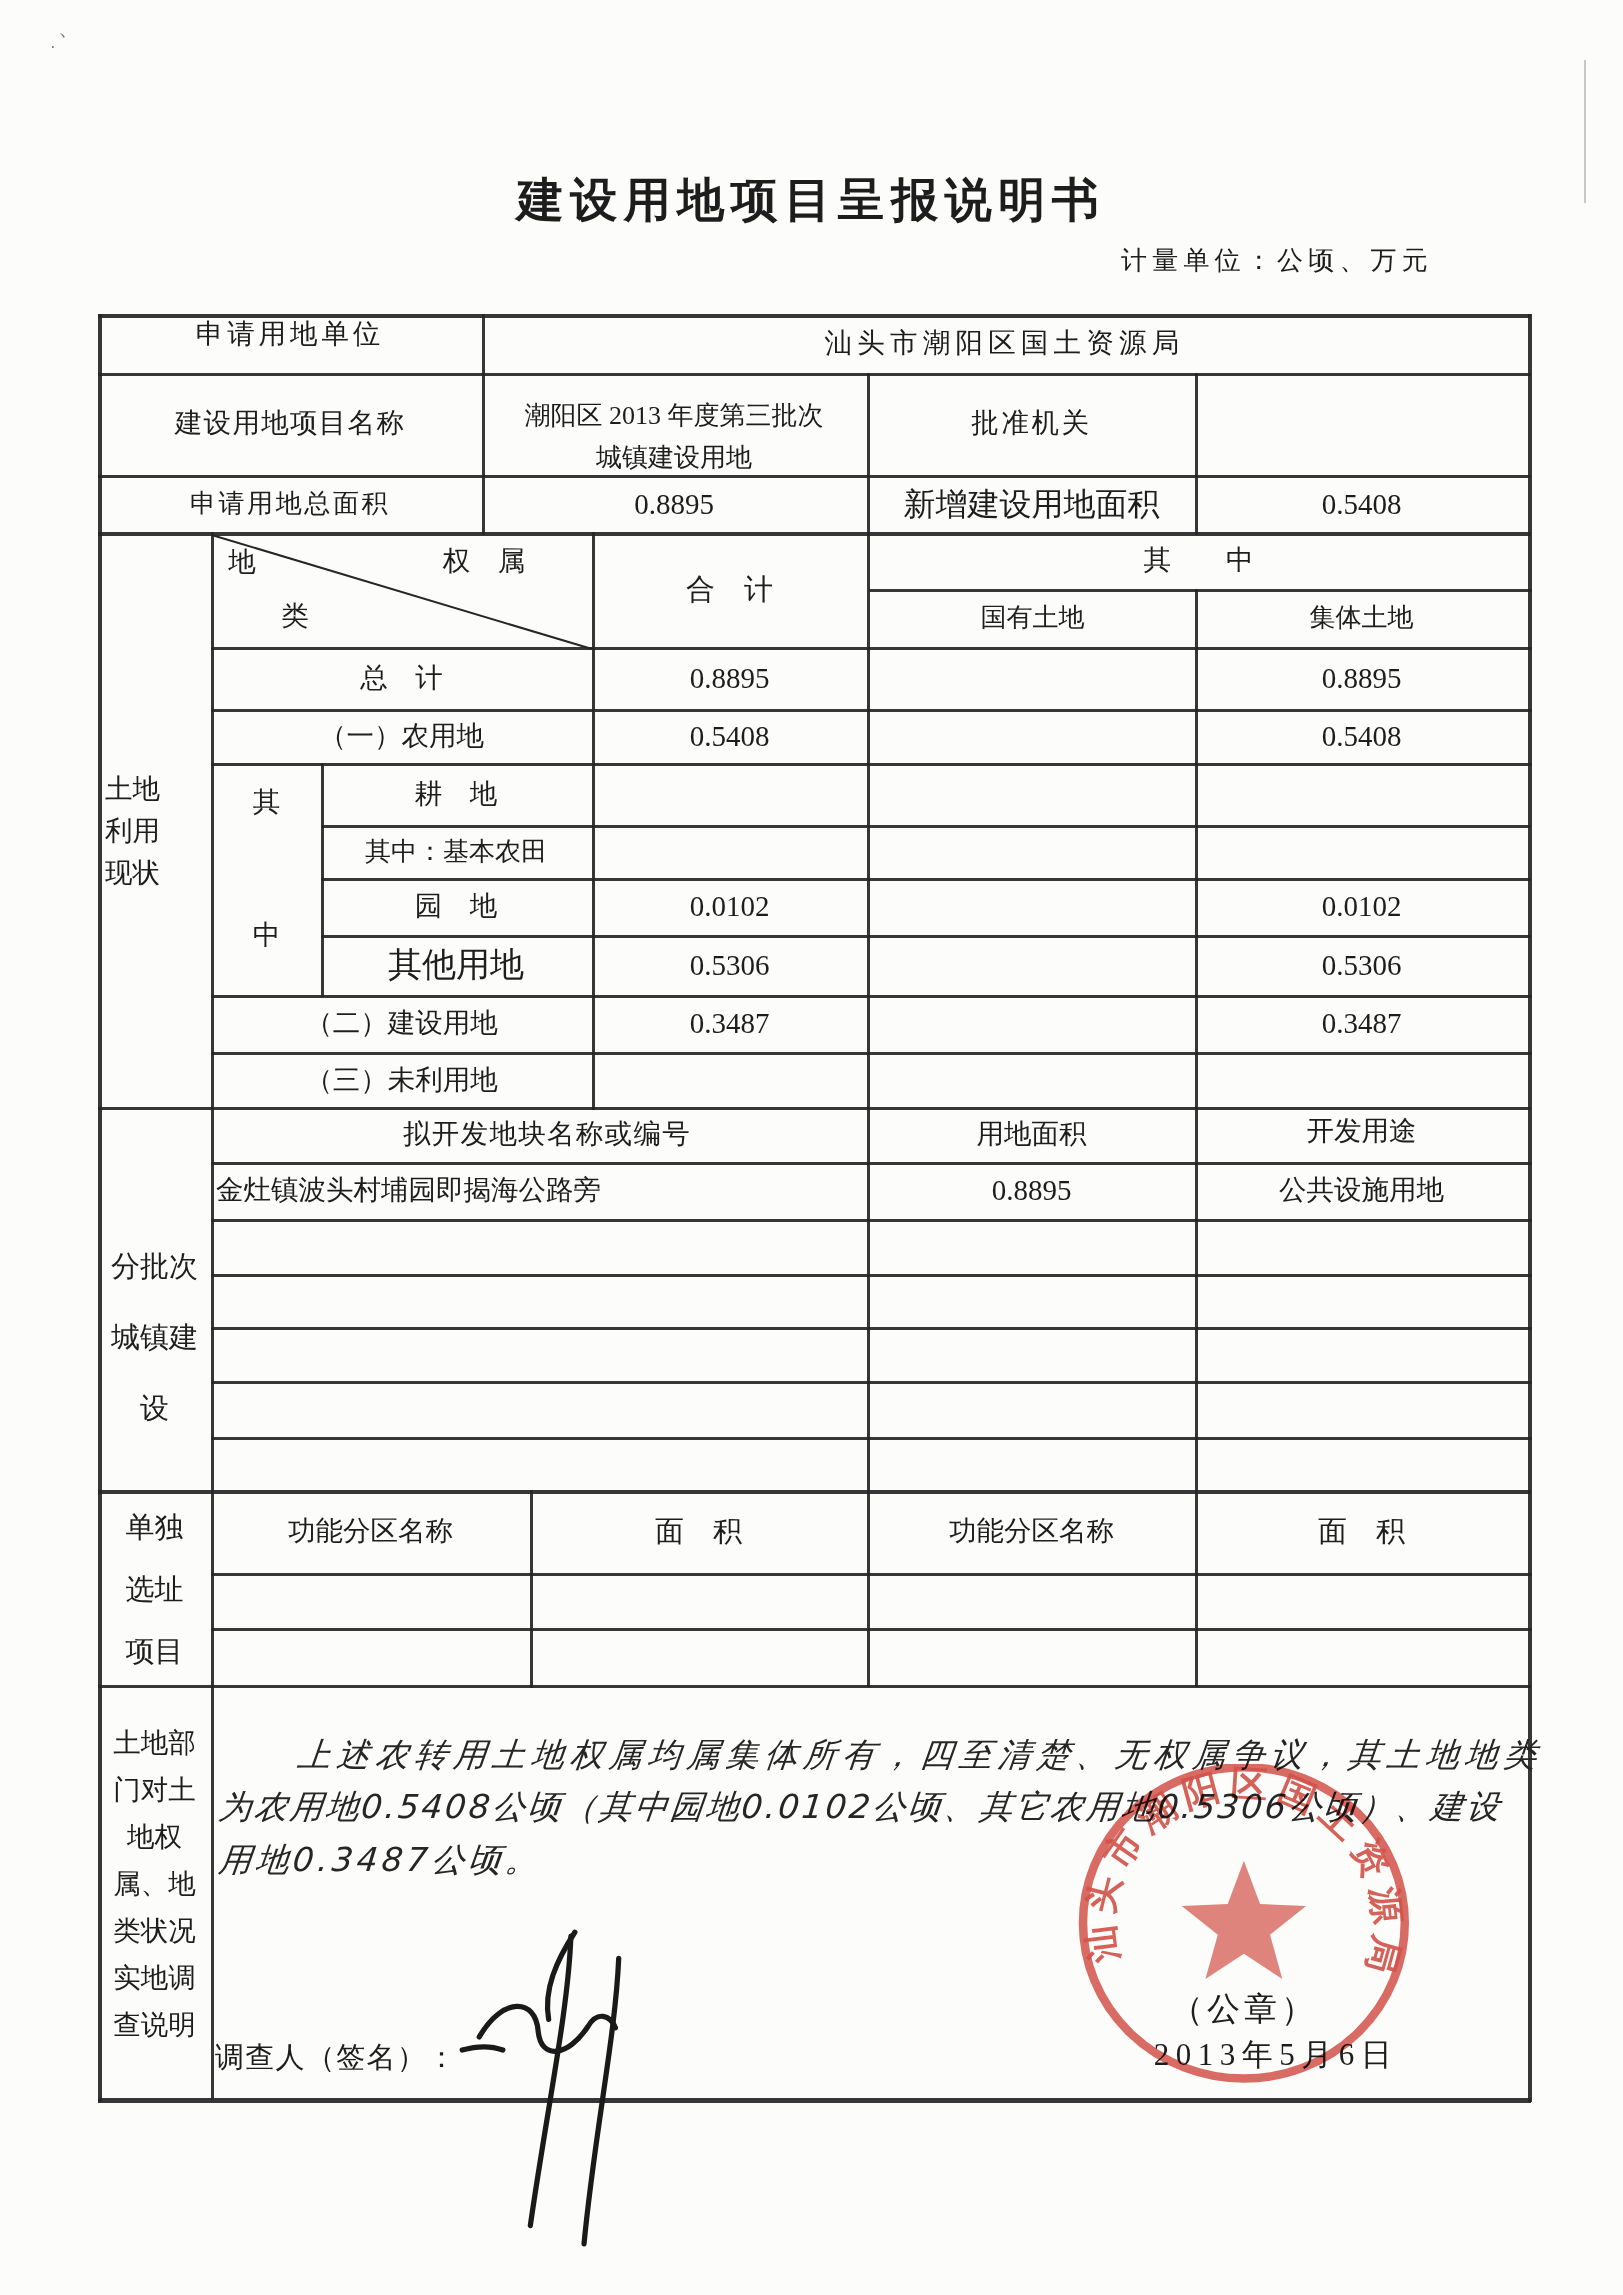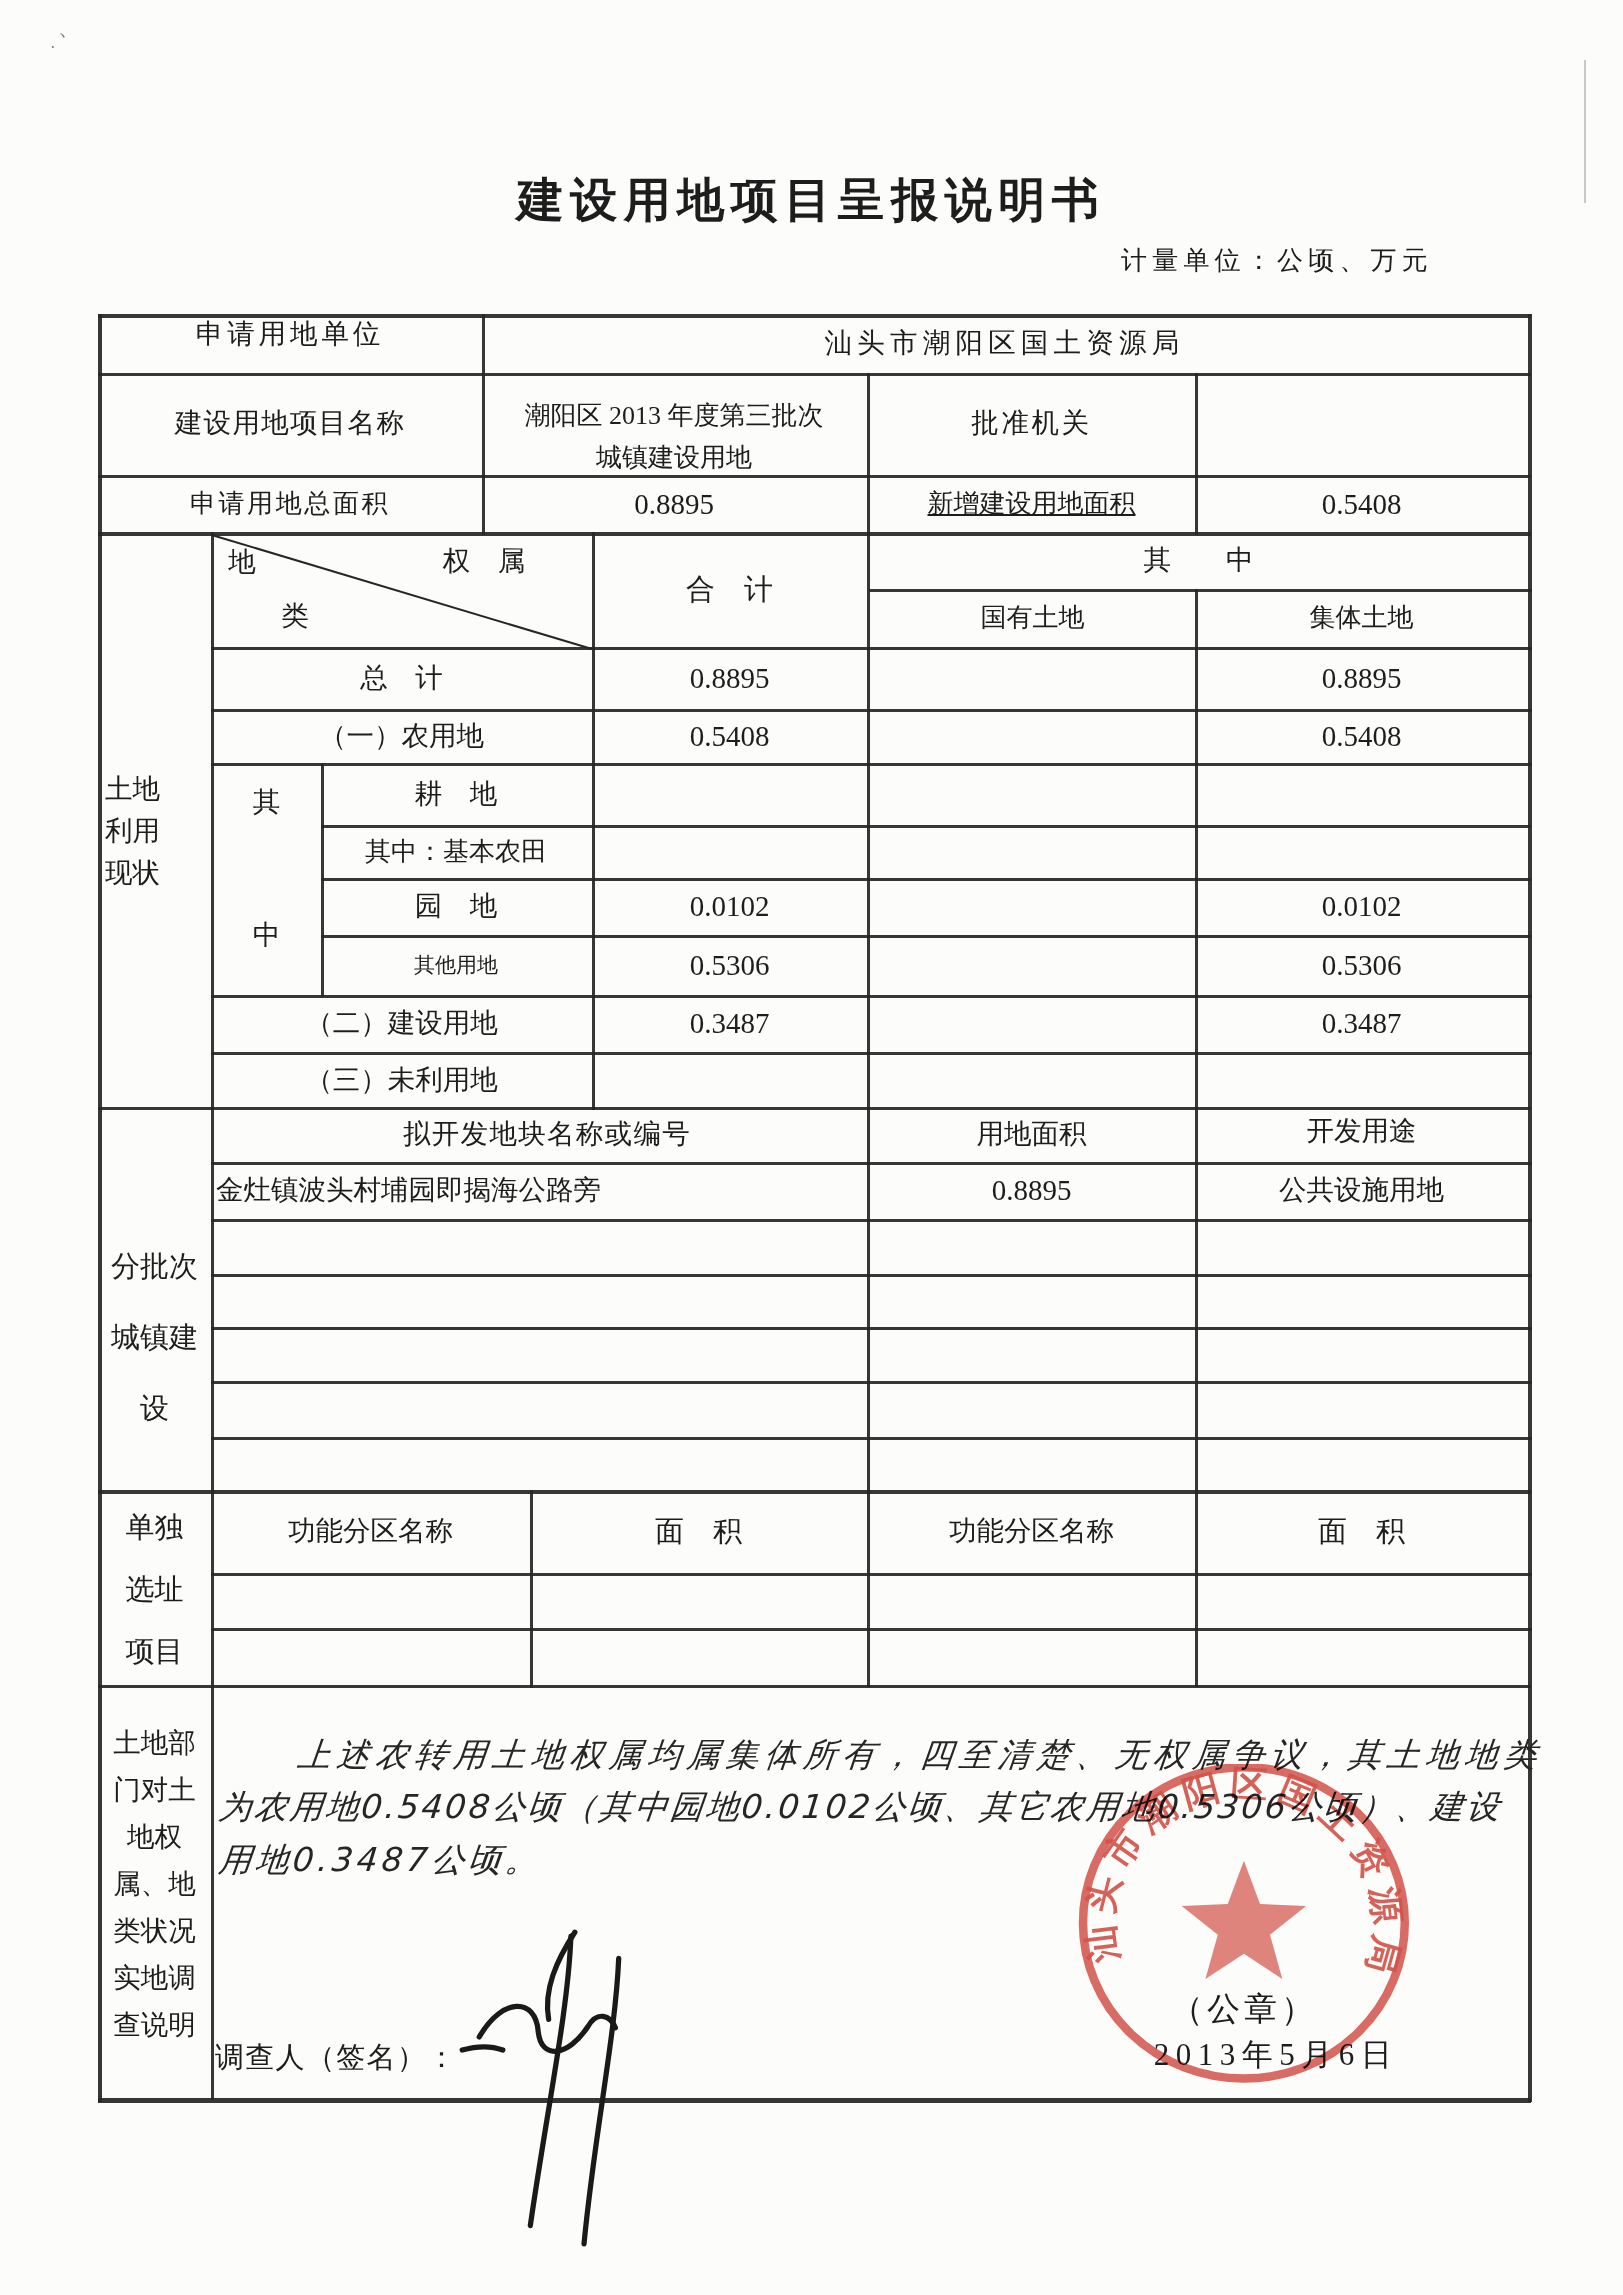--- a/index.html
+++ b/index.html
@@ -76,21 +76,21 @@
   <div class="cell" style="left:482px;top:314px;width:1045px;height:59px;font-size:27.5px;letter-spacing:5.2px;">汕头市潮阳区国土资源局</div>
 
   <div class="cell" style="left:98px;top:373px;width:384px;height:101px;font-size:27.5px;letter-spacing:1.3px;">建设用地项目名称</div>
   <div class="cell pre" style="left:482px;top:373px;width:384px;height:127px;font-size:26px;line-height:1.6;">潮阳区 2013 年度第三批次
 城镇建设用地</div>
   <div class="cell" style="left:867px;top:373px;width:329px;height:101px;font-size:27.5px;letter-spacing:2.6px;">批准机关</div>
   <div class="cell" style="left:1195px;top:373px;width:333px;height:101px;font-size:27.5px;"></div>
 
   <div class="cell" style="left:98px;top:475px;width:384px;height:58px;font-size:26px;letter-spacing:2.6px;">申请用地总面积</div>
   <div class="cell" style="left:482px;top:475px;width:384px;height:58px;font-size:29px;">0.8895</div>
-  <div class="cell" style="left:867px;top:475px;width:329px;height:58px;font-size:26px;text-decoration:underline;">新增建设用地面积</div>
+  <div class="cell" style="left:867px;top:475px;width:329px;height:58px;font-size:32px;">新增建设用地面积</div>
   <div class="cell" style="left:1195px;top:475px;width:333px;height:58px;font-size:29px;">0.5408</div>
 
   <div class="cell" style="left:219px;top:543px;width:46px;height:39px;font-size:27.5px;">地</div>
   <div class="cell" style="left:272px;top:597px;width:46px;height:39px;font-size:27.5px;">类</div>
   <div class="cell" style="left:412px;top:542px;width:144px;height:39px;font-size:27.5px;">权　属</div>
   <div class="cell" style="left:592px;top:532px;width:275px;height:115px;font-size:29px;">合　计</div>
   <div class="cell" style="left:869px;top:532px;width:659px;height:57px;font-size:27.5px;">其　　中</div>
   <div class="cell" style="left:869px;top:589px;width:327px;height:58px;font-size:26px;">国有土地</div>
   <div class="cell" style="left:1195px;top:589px;width:333px;height:58px;font-size:26px;">集体土地</div>
 
@@ -109,21 +109,21 @@
   <div class="cell" style="left:211px;top:783px;width:111px;height:39px;font-size:27.5px;">其</div>
   <div class="cell" style="left:211px;top:916px;width:111px;height:39px;font-size:27.5px;">中</div>
 
   <div class="cell" style="left:321px;top:763px;width:270px;height:62px;font-size:27.5px;">耕　地</div>
   <div class="cell" style="left:321px;top:825px;width:270px;height:54px;font-size:26px;">其中：基本农田</div>
 
   <div class="cell" style="left:321px;top:878px;width:270px;height:56px;font-size:27.5px;">园　地</div>
   <div class="cell" style="left:592px;top:878px;width:275px;height:56px;font-size:29px;">0.0102</div>
   <div class="cell" style="left:1195px;top:878px;width:333px;height:56px;font-size:29px;">0.0102</div>
 
-  <div class="cell" style="left:321px;top:935px;width:270px;height:60px;font-size:21px;">其他用地</div>
+  <div class="cell" style="left:321px;top:935px;width:270px;height:60px;font-size:34px;">其他用地</div>
   <div class="cell" style="left:592px;top:935px;width:275px;height:60px;font-size:29px;">0.5306</div>
   <div class="cell" style="left:1195px;top:935px;width:333px;height:60px;font-size:29px;">0.5306</div>
 
   <div class="cell" style="left:211px;top:995px;width:381px;height:57px;font-size:27.5px;">（二）建设用地</div>
   <div class="cell" style="left:592px;top:995px;width:275px;height:57px;font-size:29px;">0.3487</div>
   <div class="cell" style="left:1195px;top:995px;width:333px;height:57px;font-size:29px;">0.3487</div>
 
   <div class="cell" style="left:211px;top:1052px;width:381px;height:56px;font-size:27.5px;">（三）未利用地</div>
 
   <div class="cell pre" style="left:98px;top:1229px;width:113px;height:216px;font-size:29px;line-height:71px;">分批次

